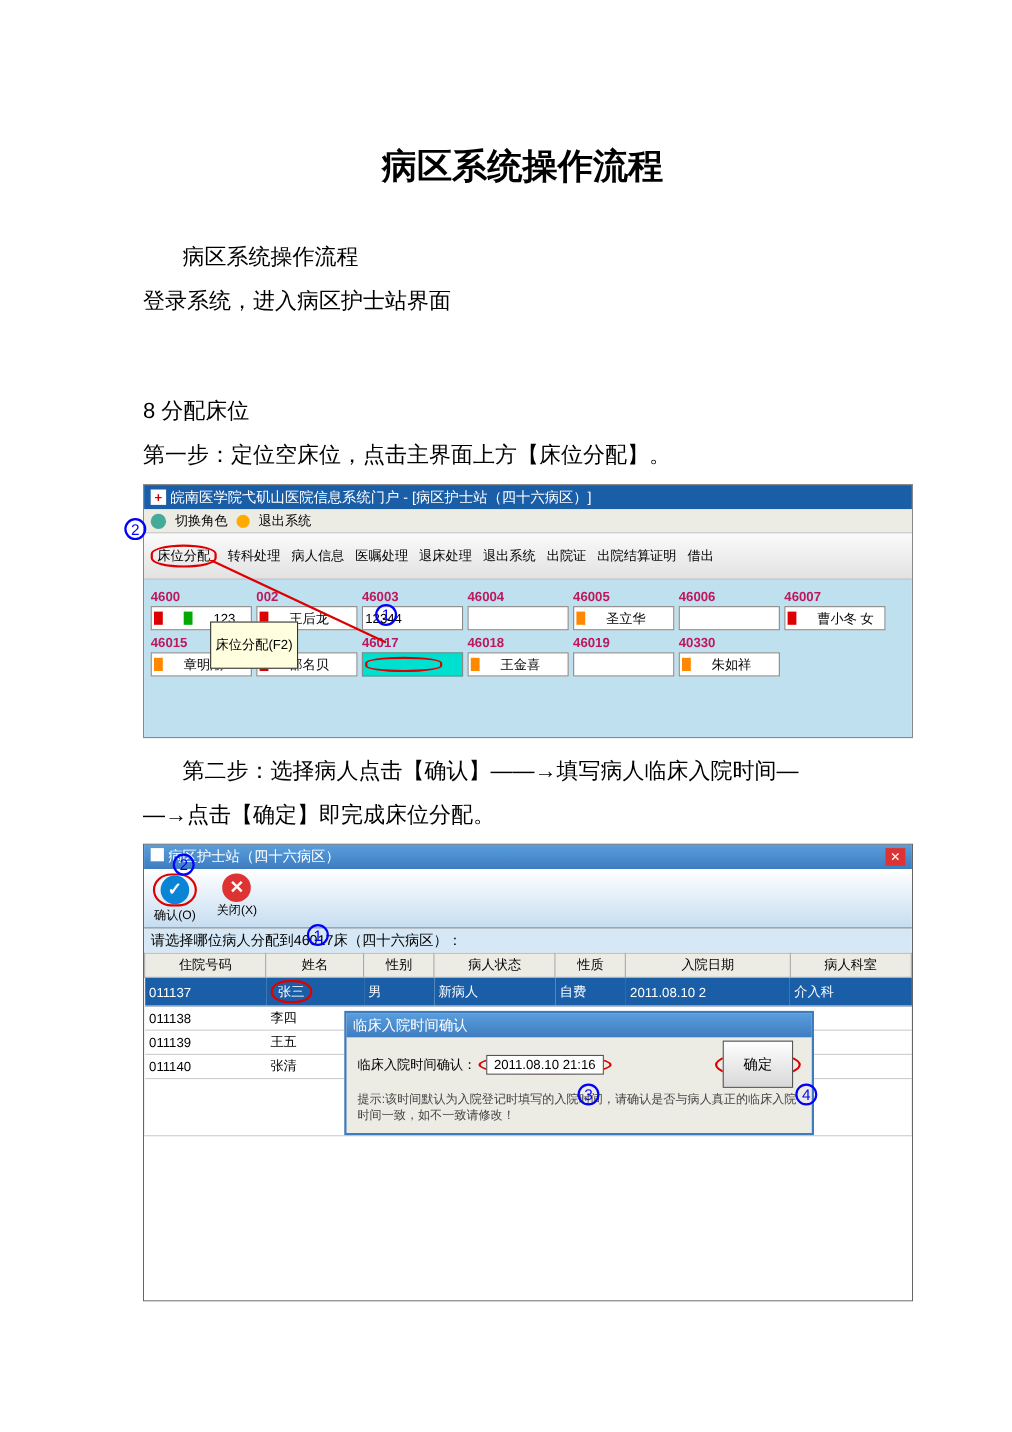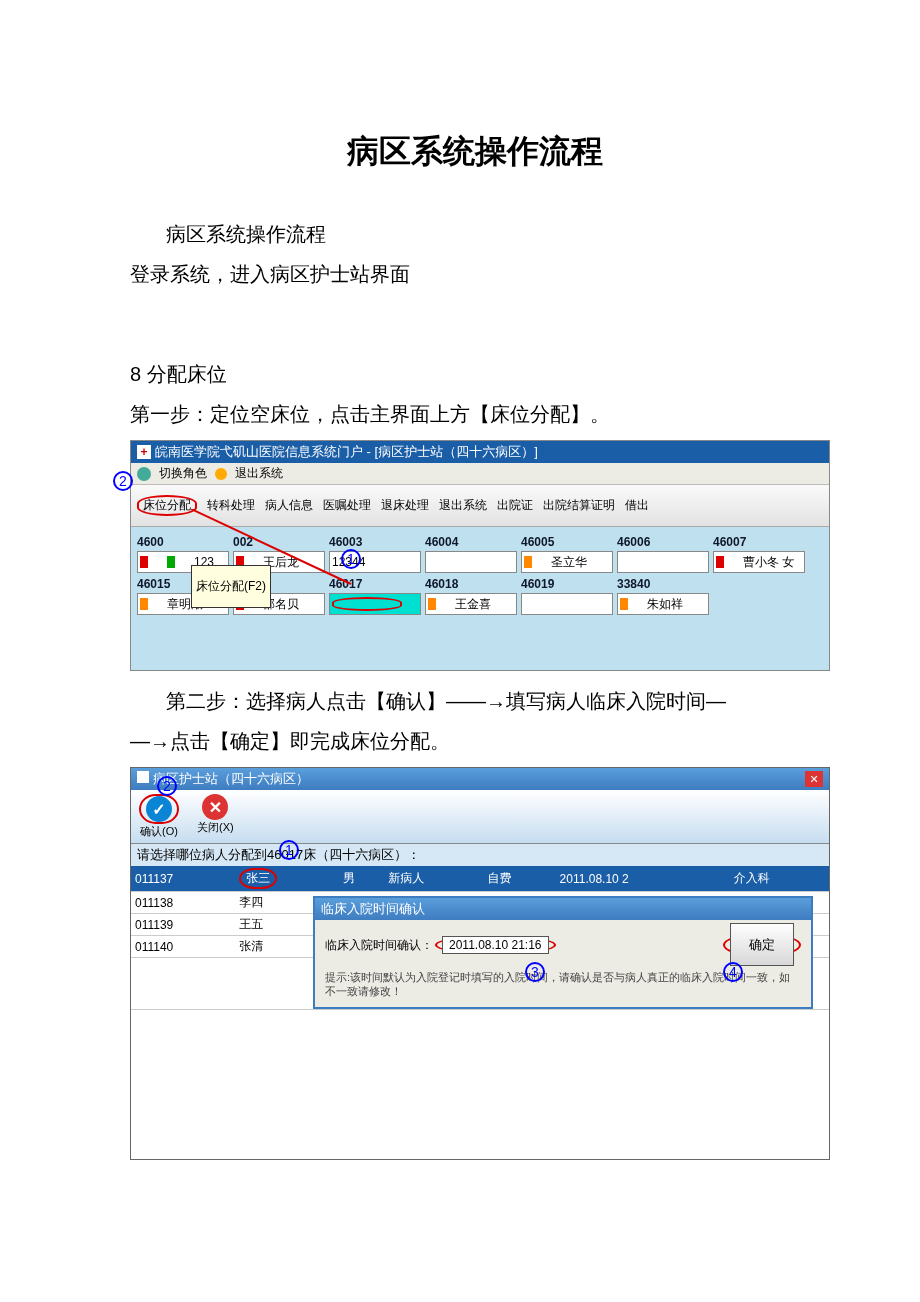--- a/index.html
+++ b/index.html
@@ -17,21 +17,21 @@
   .menubox { width: 12px; height: 12px; background: #fff; border: 1px solid #888; }
   .sysbar { background: #ecebe4; font-size: 12px; padding: 2px 6px; display: flex; gap: 8px; align-items: center; border-bottom: 1px solid #bbb; }
   .greenarrow { width: 14px; height: 14px; border-radius: 50%; background: #4a9; display: inline-block; }
   .orangecircle { width: 12px; height: 12px; border-radius: 50%; background: #fa0; display: inline-block; }
   .toolbar1 { background: linear-gradient(#fafafa,#e2e2e2); font-size: 12px; padding: 10px 6px; display: flex; gap: 10px; align-items: center; border-bottom: 1px solid #aaa; flex-wrap: nowrap; }
   .tbtn { display: inline-flex; align-items: center; gap: 2px; cursor: pointer; }
   .redring { border: 2px solid #d00; border-radius: 50%/40%; padding: 0 4px; display: inline-block; }
   .bedarea { background: #bfe1ef; padding: 8px 6px; }
   .bedrow { display: flex; gap: 4px; margin-bottom: 4px; }
   .bedcell { width: 92px; }
-  .bedno { font-size: 12px; font-weight: bold; color: #0f172a; height: 16px; }
+  .bedno { font-size: 12px; font-weight: bold; color: #be185d; height: 16px; }
   .bedbox { height: 22px; background: #fff; border: 1px solid #888; font-size: 12px; display: flex; align-items: center; padding: 0 2px; gap: 19px; }
   .bedbox.sel { background: #00e0d0; }
   .sq { width: 8px; height: 12px; display: inline-block; }
   .sq.red { background: #d00; }
   .sq.grn { background: #0a0; }
   .sq.org { background: #f80; }
   .tooltip1 { position: relative; top: -54px; left: 54px; background: #ffffe0; border: 1px solid #333; font-size: 12px; padding: 12px 4px; display: inline-block; }
   .circlenum { width: 20px; height: 20px; border: 2px solid #00f; border-radius: 50%; color: #00f; font-size: 14px; display: inline-flex; align-items: center; justify-content: center; position: relative; }
   .annot { position: relative; }
   
@@ -41,21 +41,21 @@
   .bigbtn { display: flex; flex-direction: column; align-items: center; gap: 0; }
   .circleIcon { width: 26px; height: 26px; border-radius: 50%; display: inline-flex; align-items: center; justify-content: center; font-size: 16px; font-weight: bold; color: #fff; }
   .circleIcon.ok { background: #0a84d4; }
   .circleIcon.no { background: #d33; }
   .prompt { background: #d6e8f5; border-top: 1px solid #888; font-size: 13px; padding: 2px 6px; }
   .grid2 { font-size: 12px; }
   .grid2 th { background: #ecebe4; border: 1px solid #aaa; padding: 2px 4px; font-weight: normal; }
   .grid2 td { border-bottom: 1px solid #ccc; padding: 2px 4px; }
   .grid2 { width: 100%; border-collapse: collapse; }
   .selrow td { background: #1b5ea8; color: #fff; }
-  .modal { background: #ecebe4; border: 2px solid #3d7cc0; margin: -62px 0 0 182px; width: 500px; position: relative; z-index: 2; }
+  .modal { background: #ecebe4; border: 2px solid #3d7cc0; margin: -62px 0 0 182px; width: 427px; position: relative; z-index: 2; }
   .modaltitle { background: linear-gradient(#5a9edc,#3d7cc0); color: #fff; font-size: 13px; padding: 2px 6px; }
   .modalbody { padding: 14px 10px 8px 10px; font-size: 12px; }
   .modalrow { display: flex; align-items: center; gap: 2px; }
   .valbox { border: 1px solid #555; background: #fff; padding: 1px 6px; font-size: 12px; }
   .okbtn { border: 1px solid #555; background: linear-gradient(#fefefe,#d8d8d8); padding: 13px 18px; font-size: 13px; }
   .ringoval { border: 2px solid #d00; border-radius: 50%/60%; padding: 0 5px; display: inline-block; }
   .hint { font-size: 11px; color: #444; margin-top: 14px; line-height: 1.3; }
   .whitespace-below { height: 150px; background: #fff; border-top: 1px solid #ccc; }
   svg.redline { position: absolute; pointer-events: none; }
 </style>
@@ -173,21 +173,21 @@
             <span>王金喜</span>
           </div>
         </div>
       <div class="bedcell">
           <div class="bedno">46019</div>
           <div class="bedbox">
             <span></span>
           </div>
         </div>
       <div class="bedcell">
-          <div class="bedno">33840</div>
+          <div class="bedno">40330</div>
           <div class="bedbox">
             <span class="sq org"></span>
             <span>朱如祥</span>
           </div>
         </div>
       <div class="bedcell"></div>
     </div>
     <span class="tooltip1">床位分配(F2)</span>
     <span class="circlenum" style="position:absolute;top:22px;left:210px">1</span>
     <span class="circlenum" style="position:absolute;top:-56px;left:-18px">2</span>
@@ -215,20 +215,29 @@
       <span class="circleIcon no">✕</span>
       <span>关闭(X)</span>
     </div>
   </div>
   <div class="prompt" style="position:relative">
     <span>请选择哪位病人分配到46017床（四十六病区）：</span>
     <span class="circlenum" style="position:absolute;top:-4px;left:148px">1</span>
   </div>
   <table class="grid2">
     <tbody>
+        <tr>
+      <th>住院号码</th>
+      <th>姓名</th>
+      <th>性别</th>
+      <th>病人状态</th>
+      <th>性质</th>
+      <th>入院日期</th>
+      <th>病人科室</th>
+    </tr>
     <tr class="selrow">
       <td>011137</td>
       <td><span class="ringoval">张三</span></td>
       <td>男</td>
       <td>新病人</td>
       <td>自费</td>
       <td>2011.08.10 2</td>
       <td>介入科</td>
     </tr>
     <tr>

